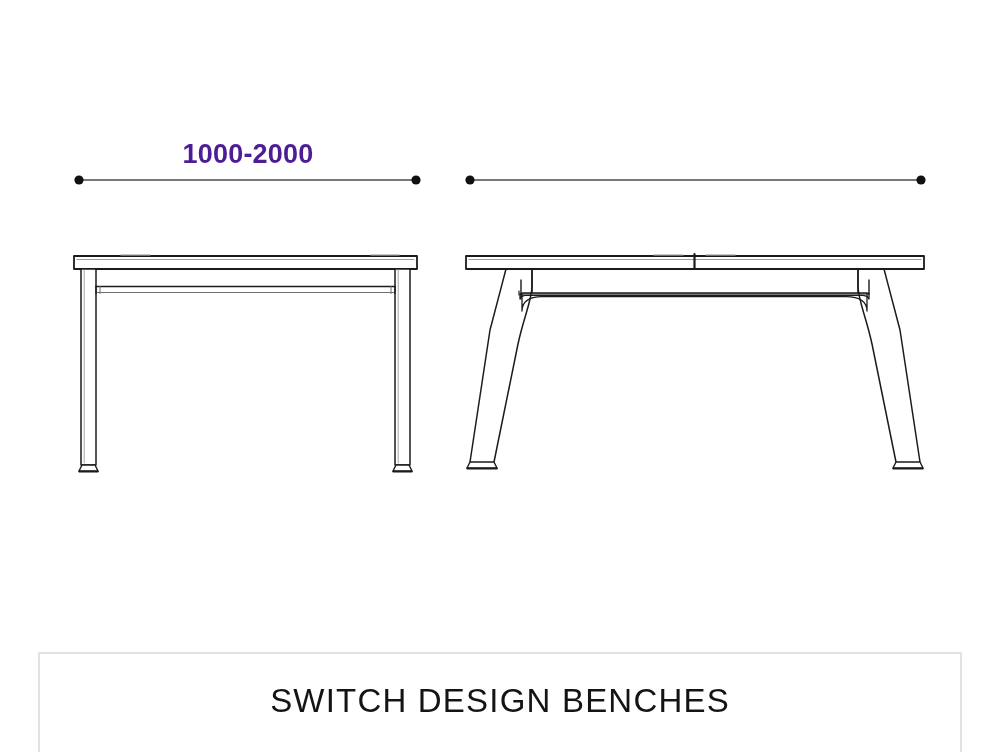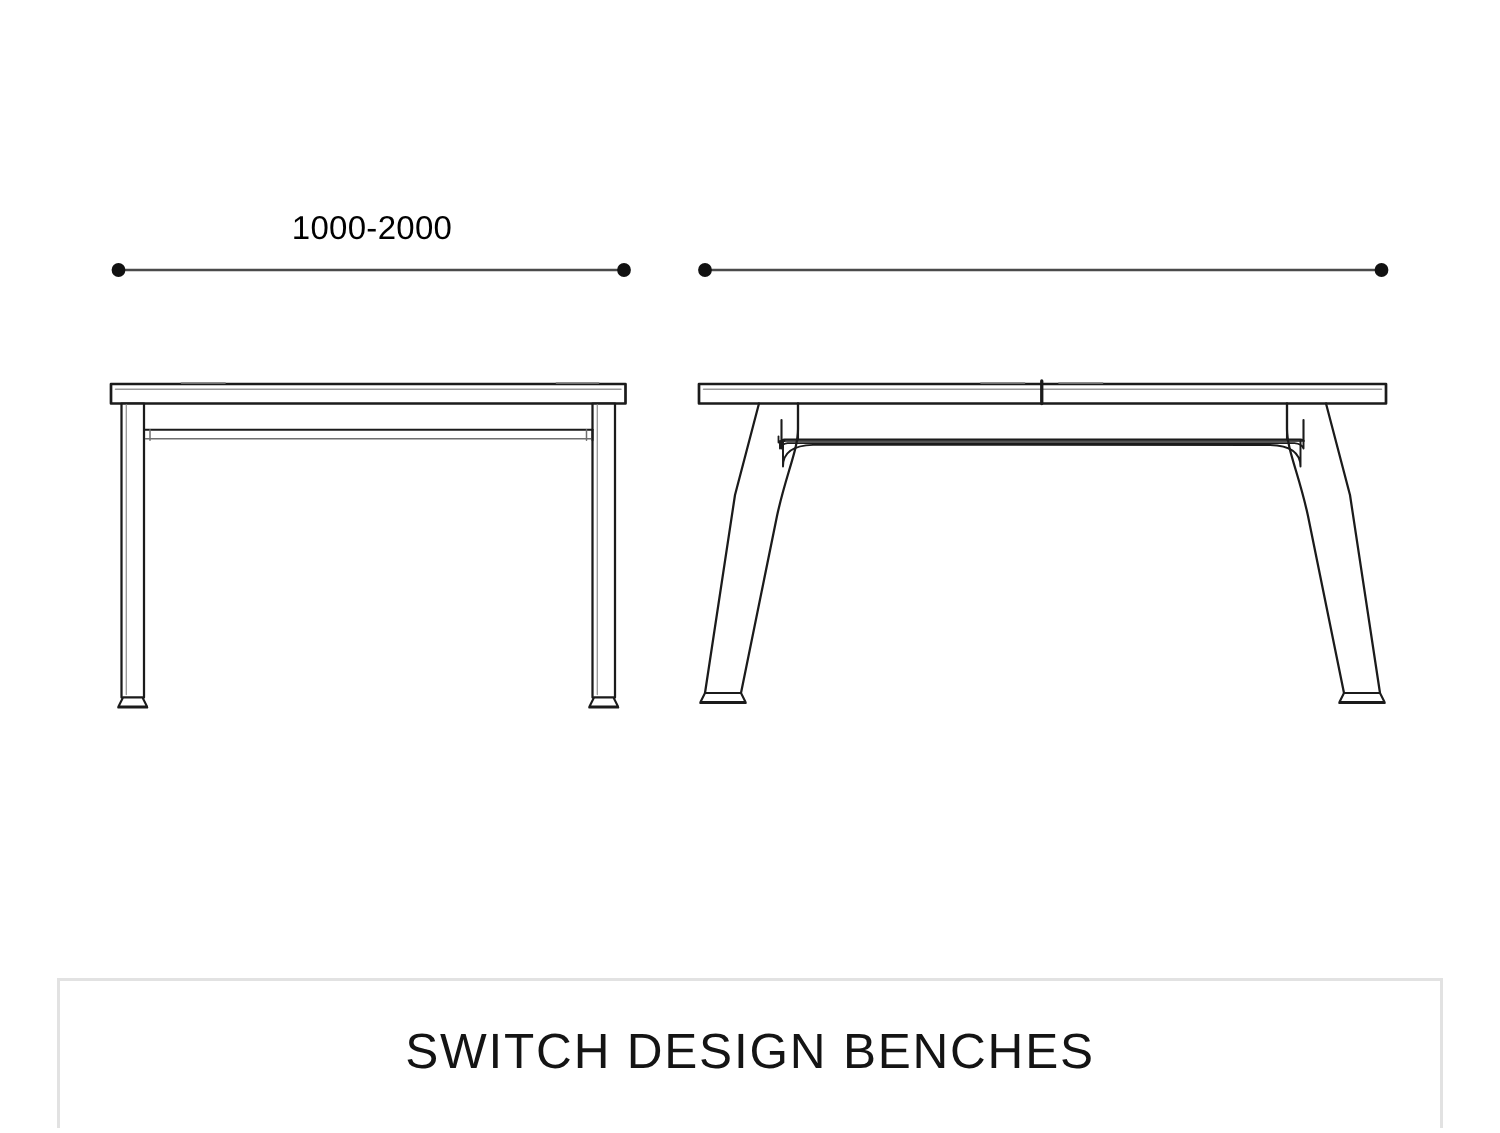--- a/index.html
+++ b/index.html
@@ -21,24 +21,24 @@
     width: 1000px;
     height: 755px;
     background: #ffffff;
   }
 
   
   .dim-label {
     position: absolute;
     text-align: center;
     font-family: "Liberation Sans", sans-serif;
-    font-size: 22px;
-    font-weight: 400;
+    font-size: 27px;
+    font-weight: 700;
     letter-spacing: 0.2px;
-    color: #000000;
+    color: #4c1d95;
     white-space: nowrap;
     line-height: 1;
   }
   #dim-label-left  { left: 79px;  top: 141px; width: 338px; }
   #dim-label-right { left: 470px; top: 141px; width: 452px; }
 
   
   .draw-svg {
     position: absolute;
     left: 0; top: 0;

